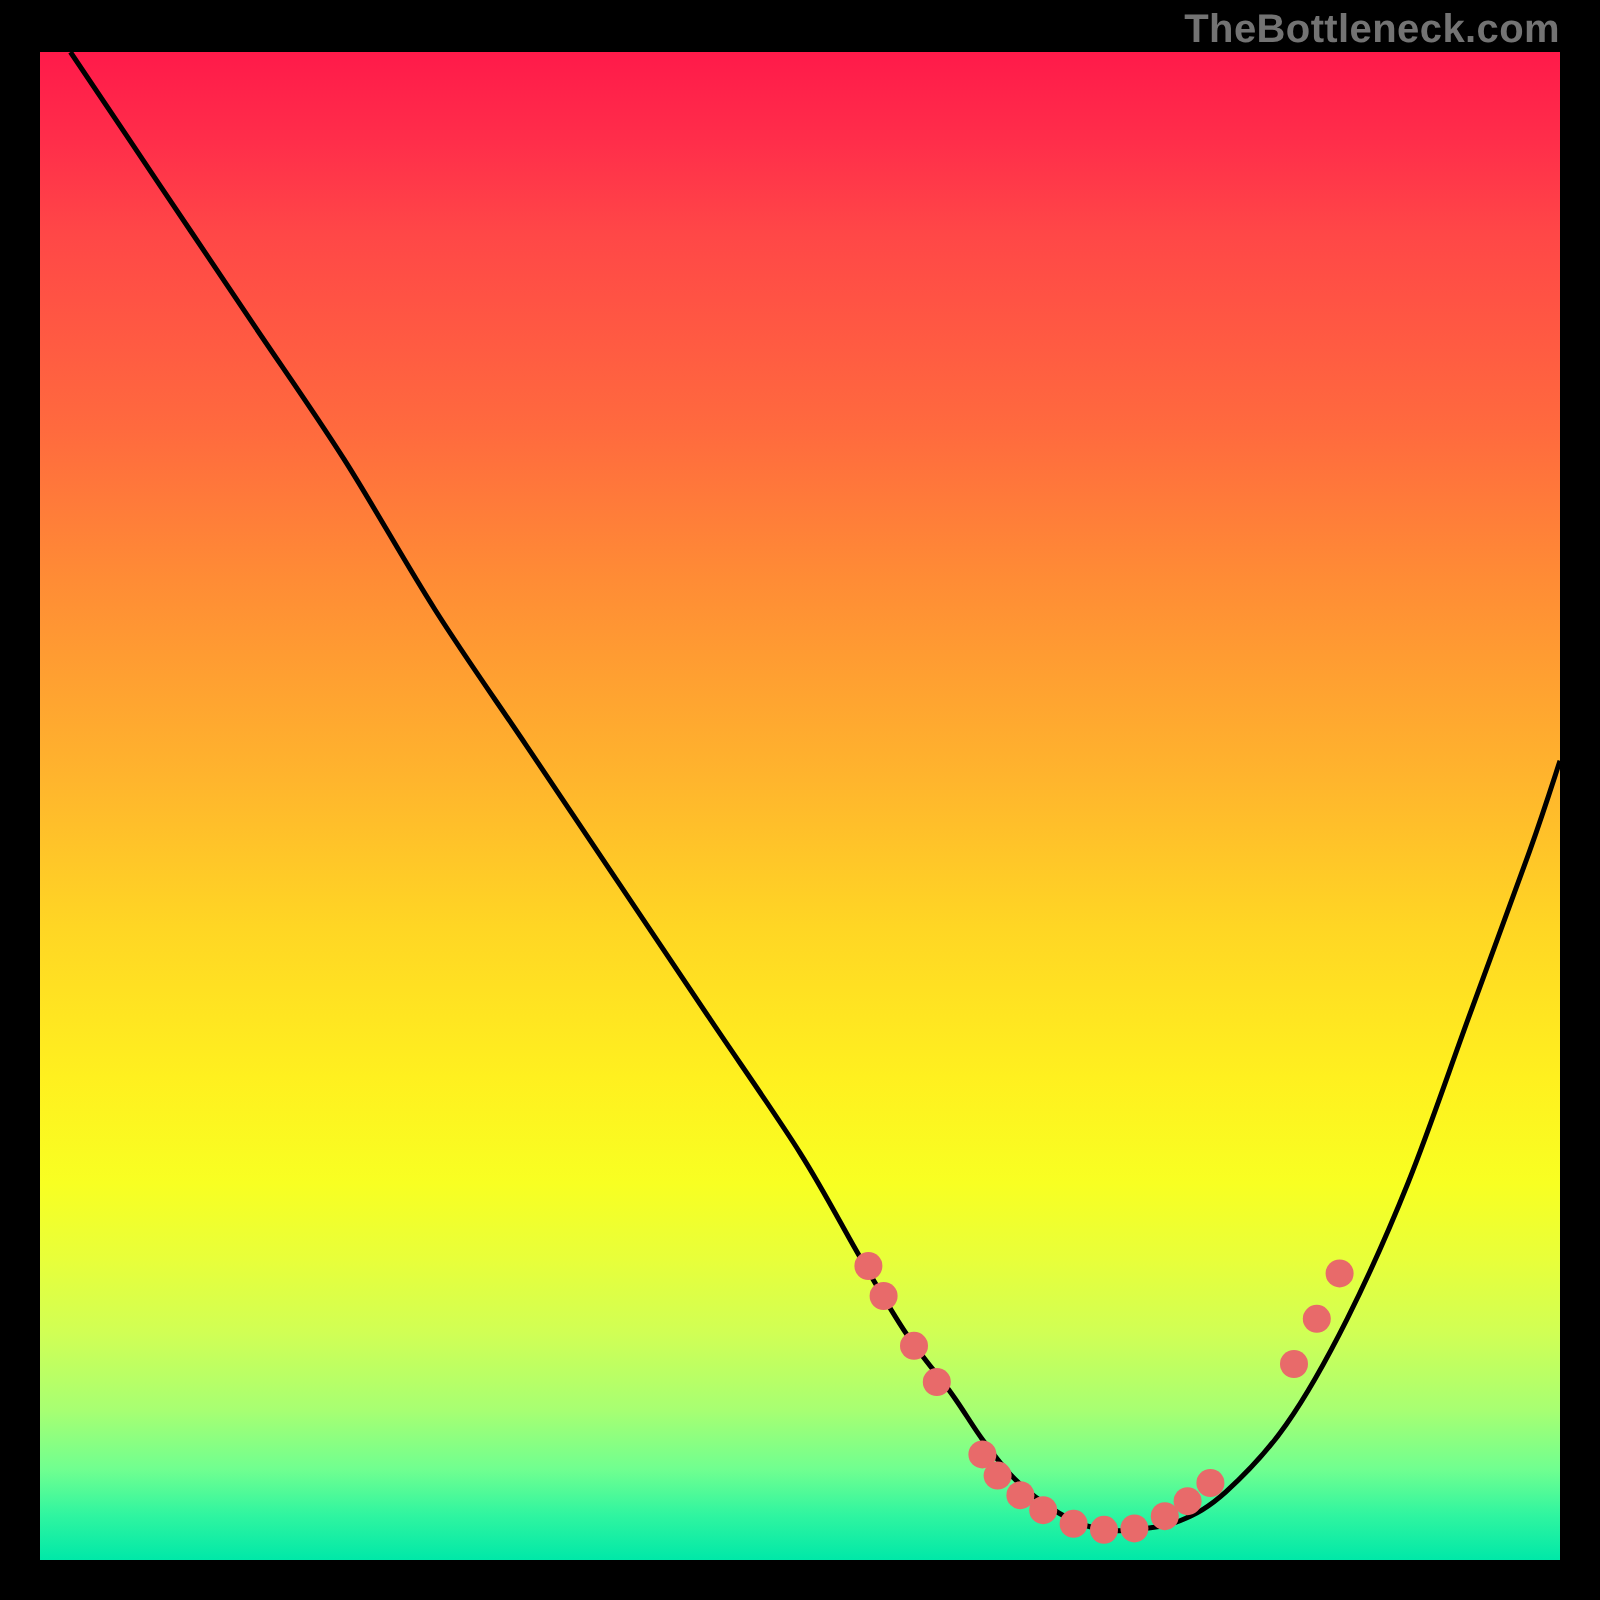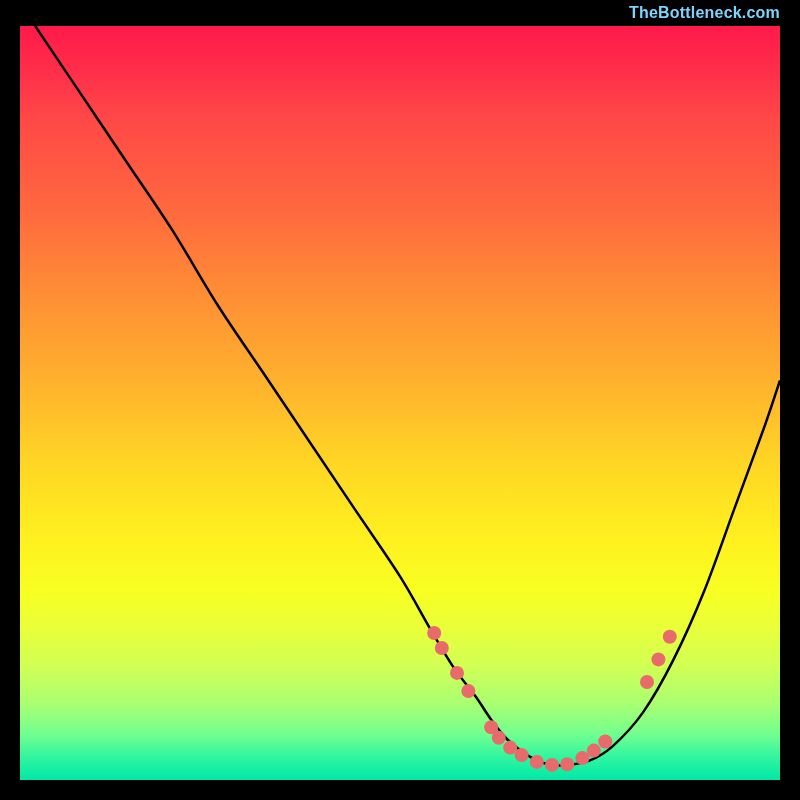--- a/index.html
+++ b/index.html
@@ -31,23 +31,23 @@
       #a8ff72 90%,
       #70ff90 94%,
       #30f5a0 97%,
       #00e8a8 100%);
   }
   .watermark {
     position: absolute;
     top: 4px;
     right: 20px;
     font-family: Arial, Helvetica, sans-serif;
-    font-size: 16px;
+    font-size: 20px;
     font-weight: bold;
-    color: #7dd3fc;
+    color: #737373;
     letter-spacing: 0.2px;
   }
   svg.curve {
     position: absolute;
     left: 0;
     top: 0;
     width: 760px;
     height: 754px;
   }
   .curve path {

